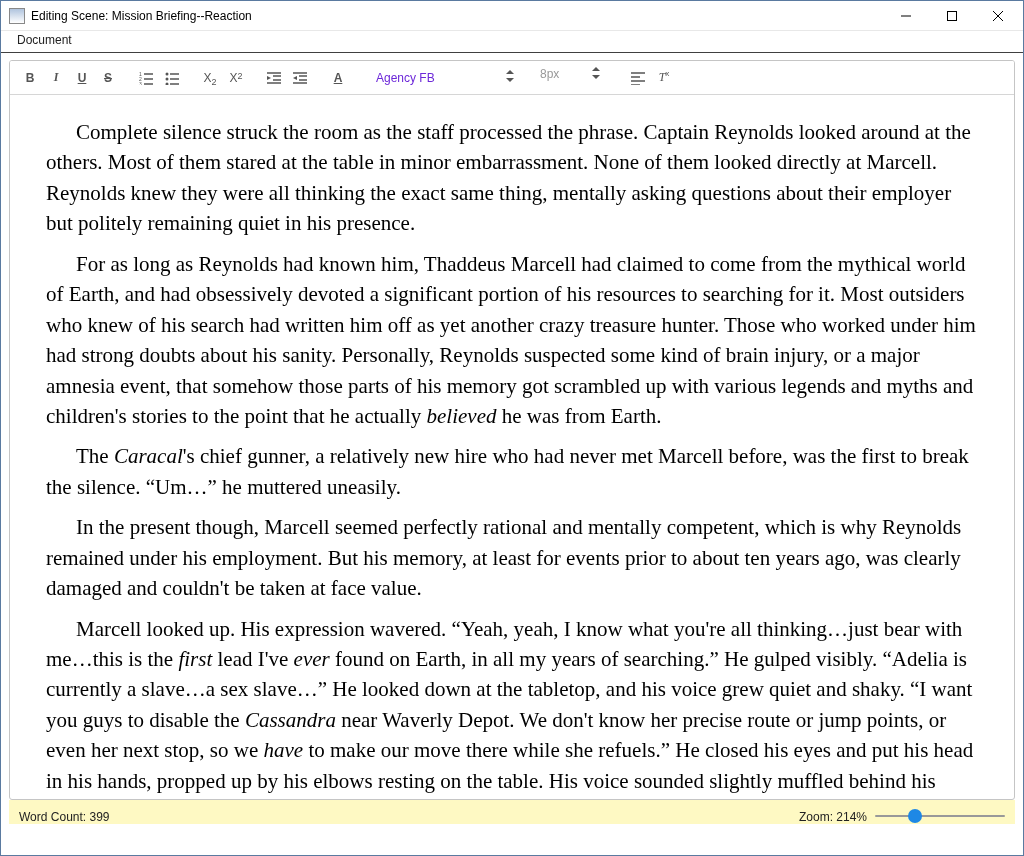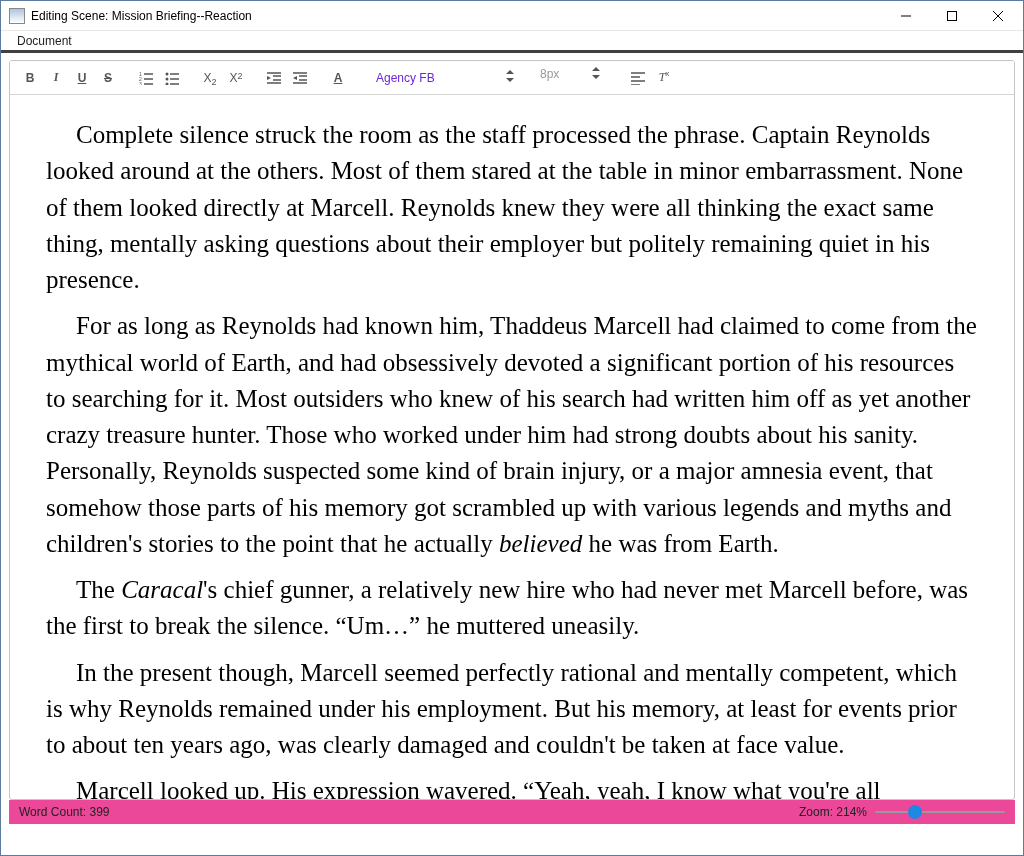--- a/index.html
+++ b/index.html
@@ -7,21 +7,21 @@
 
 .window { width: 1024px; height: 856px; border: 1px solid #5a7aa0; display: flex; flex-direction: column; }
 
 .titlebar { height: 30px; display: flex; align-items: center; padding: 0 2px 0 8px; background: #fff; border-bottom: 1px solid #e8e8e8; }
 .titlebar .app-icon { width: 16px; height: 16px; margin-right: 6px; border: 1px solid #888; background: linear-gradient(to bottom, #b0c4de, #fff); }
 .titlebar .title { flex: 1; color: #000; }
 .winbtns { display: flex; }
 .winbtn { width: 46px; height: 30px; display: flex; align-items: center; justify-content: center; }
 .winbtn svg { width: 10px; height: 10px; }
 
-.menubar { height: 22px; display: flex; align-items: center; padding: 0 10px; border-bottom: 3px solid #404040; }
+.menubar { height: 22px; display: flex; padding: 0 10px; border-bottom: 1px solid #404040; }
 .menubar .menuitem { padding: 2px 6px; color: #222; }
 
 .content-frame { flex: 1; padding: 7px 8px; display: flex; flex-direction: column; }
 .editor-box { flex: 1; border: 1px solid #c5c5c5; border-radius: 3px; display: flex; flex-direction: column; overflow: hidden; }
 
 .toolbar { height: 34px; border-bottom: 1px solid #d6d6d6; display: flex; align-items: center; padding: 0 8px; gap: 2px; background: #fff; }
 .tbtn { width: 24px; height: 24px; display: flex; align-items: center; justify-content: center; color: #555; border-radius: 3px; }
 .tbtn svg { width: 14px; height: 14px; }
 .tsep { width: 10px; }
 .font-select { width: 150px; height: 22px; border: none; display: flex; align-items: center; justify-content: space-between; padding: 0 6px; color: #6d28d9; margin: 0 6px; }
@@ -29,24 +29,24 @@
 .size-select { width: 72px; height: 22px; border: none; display: flex; justify-content: space-between; padding: 0 6px; color: #999; margin: 0 6px; }
 .sub-label { font-size: 9px; position: relative; top: 3px; }
 .sup-label { font-size: 9px; position: relative; top: -3px; }
 
 .doc-area { flex: 1; position: relative; overflow: hidden; }
 .doc-scroll { position: absolute; inset: 0; overflow-y: scroll; padding: 22px 36px 22px 36px; }
 .doc-scroll::-webkit-scrollbar { width: 17px; }
 .doc-scroll::-webkit-scrollbar-track { background: #f0f0f0; }
 .doc-scroll::-webkit-scrollbar-thumb { background: #c2c2c2; border-radius: 0; }
 
-.doc-scroll p { font-family: Georgia, "Times New Roman", serif; font-size: 25px; line-height: 1.45; color: #000; margin-bottom: 10px; text-indent: 30px; }
+.doc-scroll p { font-family: Georgia, "Times New Roman", serif; font-size: 21px; line-height: 1.45; color: #000; margin-bottom: 10px; text-indent: 30px; }
 .doc-scroll em { }
 
-.statusbar { height: 24px; display: flex; align-items: center; padding: 0 10px; background: #ec4899; }
+.statusbar { height: 24px; display: flex; align-items: flex-end; padding: 0 10px; background: #fef9c3; }
 .statusbar .wc { flex: 1; color: #222; }
 .statusbar .zoom-label { margin-right: 8px; color: #222; }
 .zoom-slider { width: 130px; position: relative; height: 16px; display: flex; align-items: center; }
 .zoom-track { width: 100%; height: 2px; background: #999; border-radius: 1px; }
 .zoom-thumb { position: absolute; width: 14px; height: 14px; background: #1e88e5; border-radius: 50%; top: 1px; }
 
 .bottom-gap { height: 24px; }
 </style>
 </head>
 <body>

